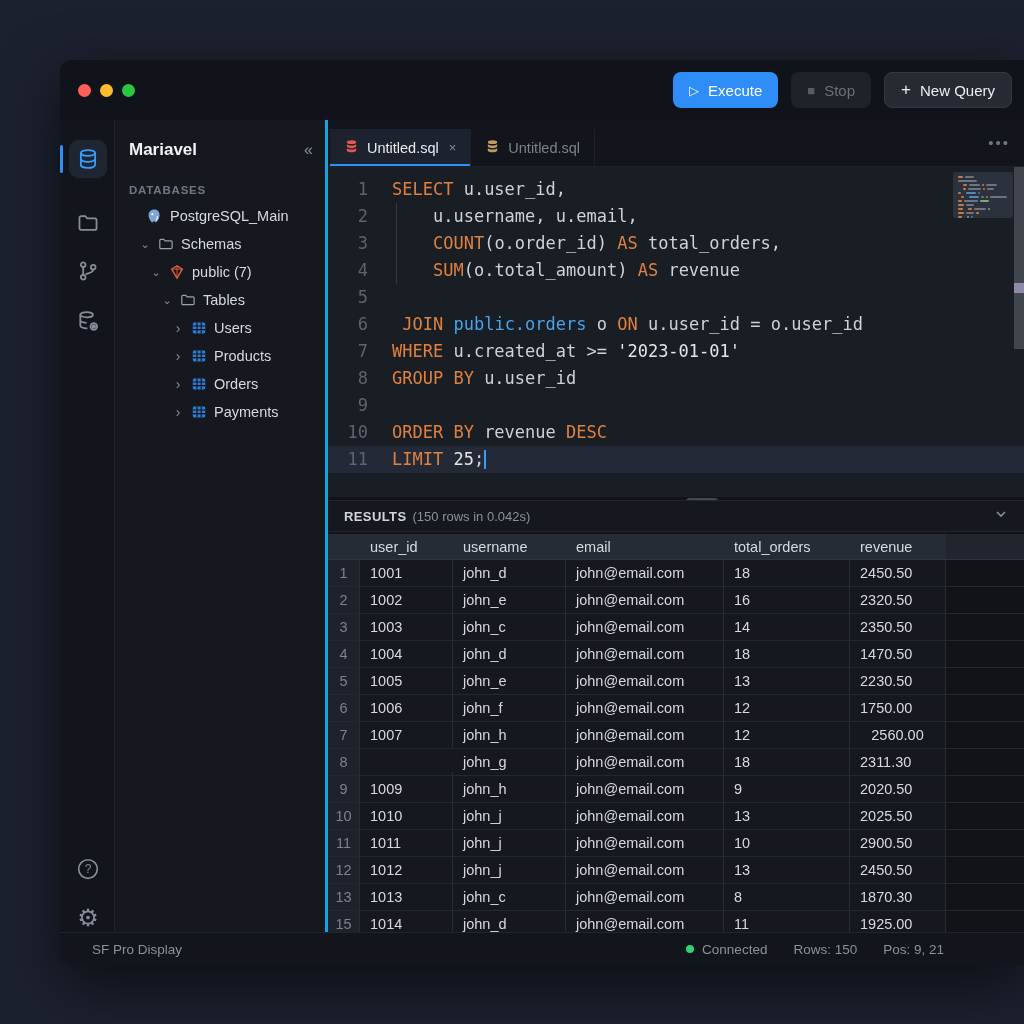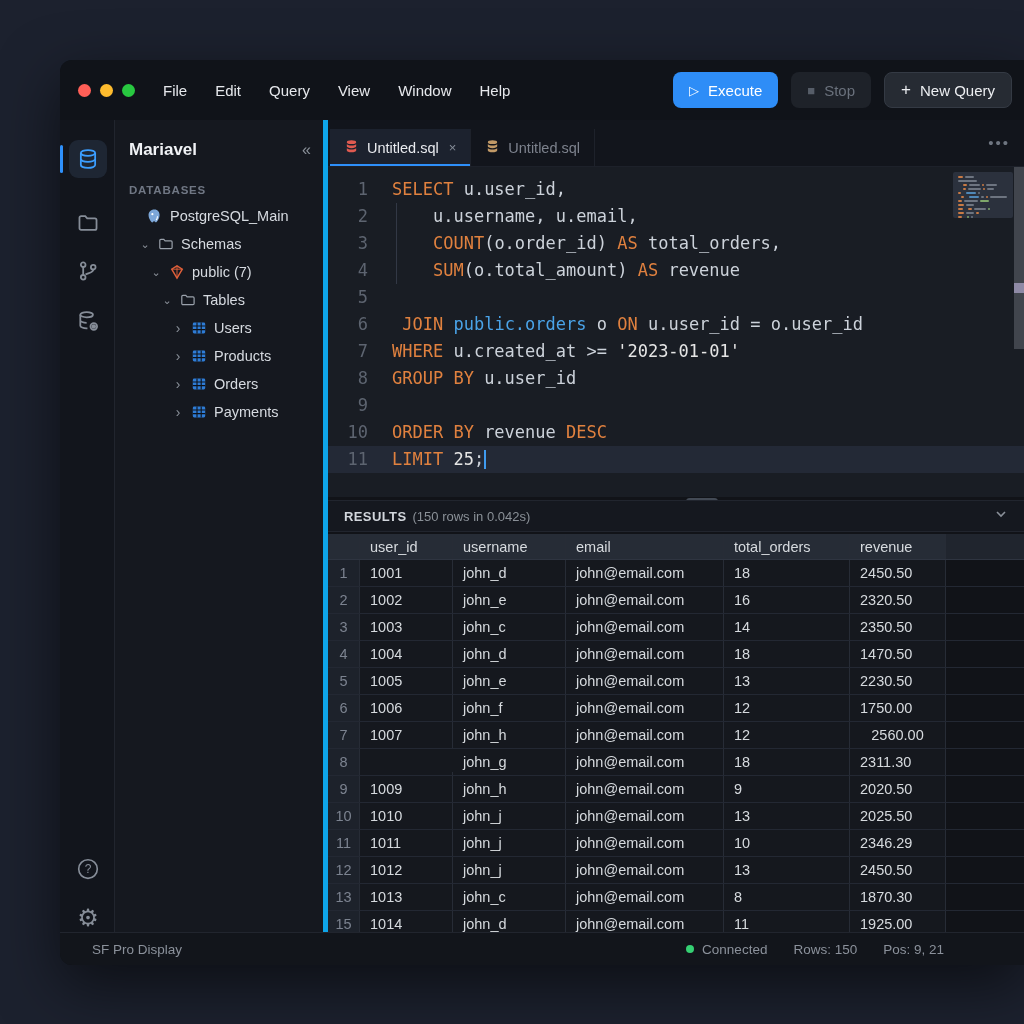--- a/index.html
+++ b/index.html
@@ -22,21 +22,21 @@
   .btn .ico { font-size:13px; }
 
   
   .rail { position:absolute; left:0; top:60px; width:55px; height:812px; background:#12151c; border-right:1px solid #21252e; }
   .rail-item { position:absolute; left:9px; width:38px; height:38px; border-radius:9px; display:flex; align-items:center; justify-content:center; color:#868d98; }
   .rail-item.active { background:#1e2633; color:#3b9eff; }
   .rail-item.active::before { content:""; position:absolute; left:-9px; top:5px; width:3px; height:28px; background:#2e90fa; border-radius:2px; }
   .rail-item svg { display:block; }
 
   
-  .sidebar { position:absolute; left:55px; top:60px; width:213px; height:812px; background:#15181f; border-right:5px solid #0ea5e9; }
+  .sidebar { position:absolute; left:55px; top:60px; width:213px; height:812px; background:#15181f; border-right:3px solid #0ea5e9; }
   .sb-title-row { display:flex; align-items:center; padding:20px 14px 0 14px; }
   .sb-title { color:#f0f2f5; font-size:17px; font-weight:700; }
   .sb-collapse { margin-left:auto; color:#8a9099; font-size:16px; letter-spacing:-2px; }
   .sb-section { padding:24px 14px 6px 14px; color:#707784; font-size:11.5px; font-weight:700; letter-spacing:.8px; }
   .tree-item { display:flex; align-items:center; height:28px; color:#d6dae0; font-size:14.5px; gap:7px; }
   .tree-chevron { color:#8a9099; font-size:11px; width:10px; text-align:center; flex:0 0 auto; }
   .tree-icon { width:17px; height:17px; flex:0 0 auto; display:flex; align-items:center; justify-content:center; }
 
   
   .editorcol { position:absolute; left:268px; top:60px; width:696px; height:812px; background:#14161c; }
@@ -91,28 +91,20 @@
 <body>
 
 <div class="window">
 
   <div class="titlebar">
     <div class="traffic">
       <div class="light" style="background:#ff5f57"></div>
       <div class="light" style="background:#febc2e"></div>
       <div class="light" style="background:#28c840"></div>
     </div>
-    <div class="menus" id="menubar">
-        <span>File</span>
-        <span>Edit</span>
-        <span>Query</span>
-        <span>View</span>
-        <span>Window</span>
-        <span>Help</span>
-      </div>
     <div class="tb-buttons">
       <div class="btn btn-execute">
         <span class="ico">▷</span>
         <span>Execute</span>
       </div>
       <div class="btn btn-stop">
         <span class="ico" style="color:#565d68">■</span>
         <span>Stop</span>
       </div>
       <div class="btn btn-new">
@@ -501,21 +493,21 @@
             <div class="g-cell" style="width: 126px; flex: 0 0 126px;">13</div>
             <div class="g-cell" style="width: 96px; flex: 0 0 96px;">2025.50</div>
             <div class="g-cell g-fill"></div>
           </div>
           <div class="g-row">
             <div class="g-cell g-rownum" style="width: 32px; flex: 0 0 32px;">11</div>
             <div class="g-cell" style="width: 93px; flex: 0 0 93px;">1011</div>
             <div class="g-cell" style="width: 113px; flex: 0 0 113px;">john_j</div>
             <div class="g-cell" style="width: 158px; flex: 0 0 158px;">john@email.com</div>
             <div class="g-cell" style="width: 126px; flex: 0 0 126px;">10</div>
-            <div class="g-cell" style="width: 96px; flex: 0 0 96px;">2346.29</div>
+            <div class="g-cell" style="width: 96px; flex: 0 0 96px;">2900.50</div>
             <div class="g-cell g-fill"></div>
           </div>
           <div class="g-row">
             <div class="g-cell g-rownum" style="width: 32px; flex: 0 0 32px;">12</div>
             <div class="g-cell" style="width: 93px; flex: 0 0 93px;">1012</div>
             <div class="g-cell" style="width: 113px; flex: 0 0 113px;">john_j</div>
             <div class="g-cell" style="width: 158px; flex: 0 0 158px;">john@email.com</div>
             <div class="g-cell" style="width: 126px; flex: 0 0 126px;">13</div>
             <div class="g-cell" style="width: 96px; flex: 0 0 96px;">2450.50</div>
             <div class="g-cell g-fill"></div>

